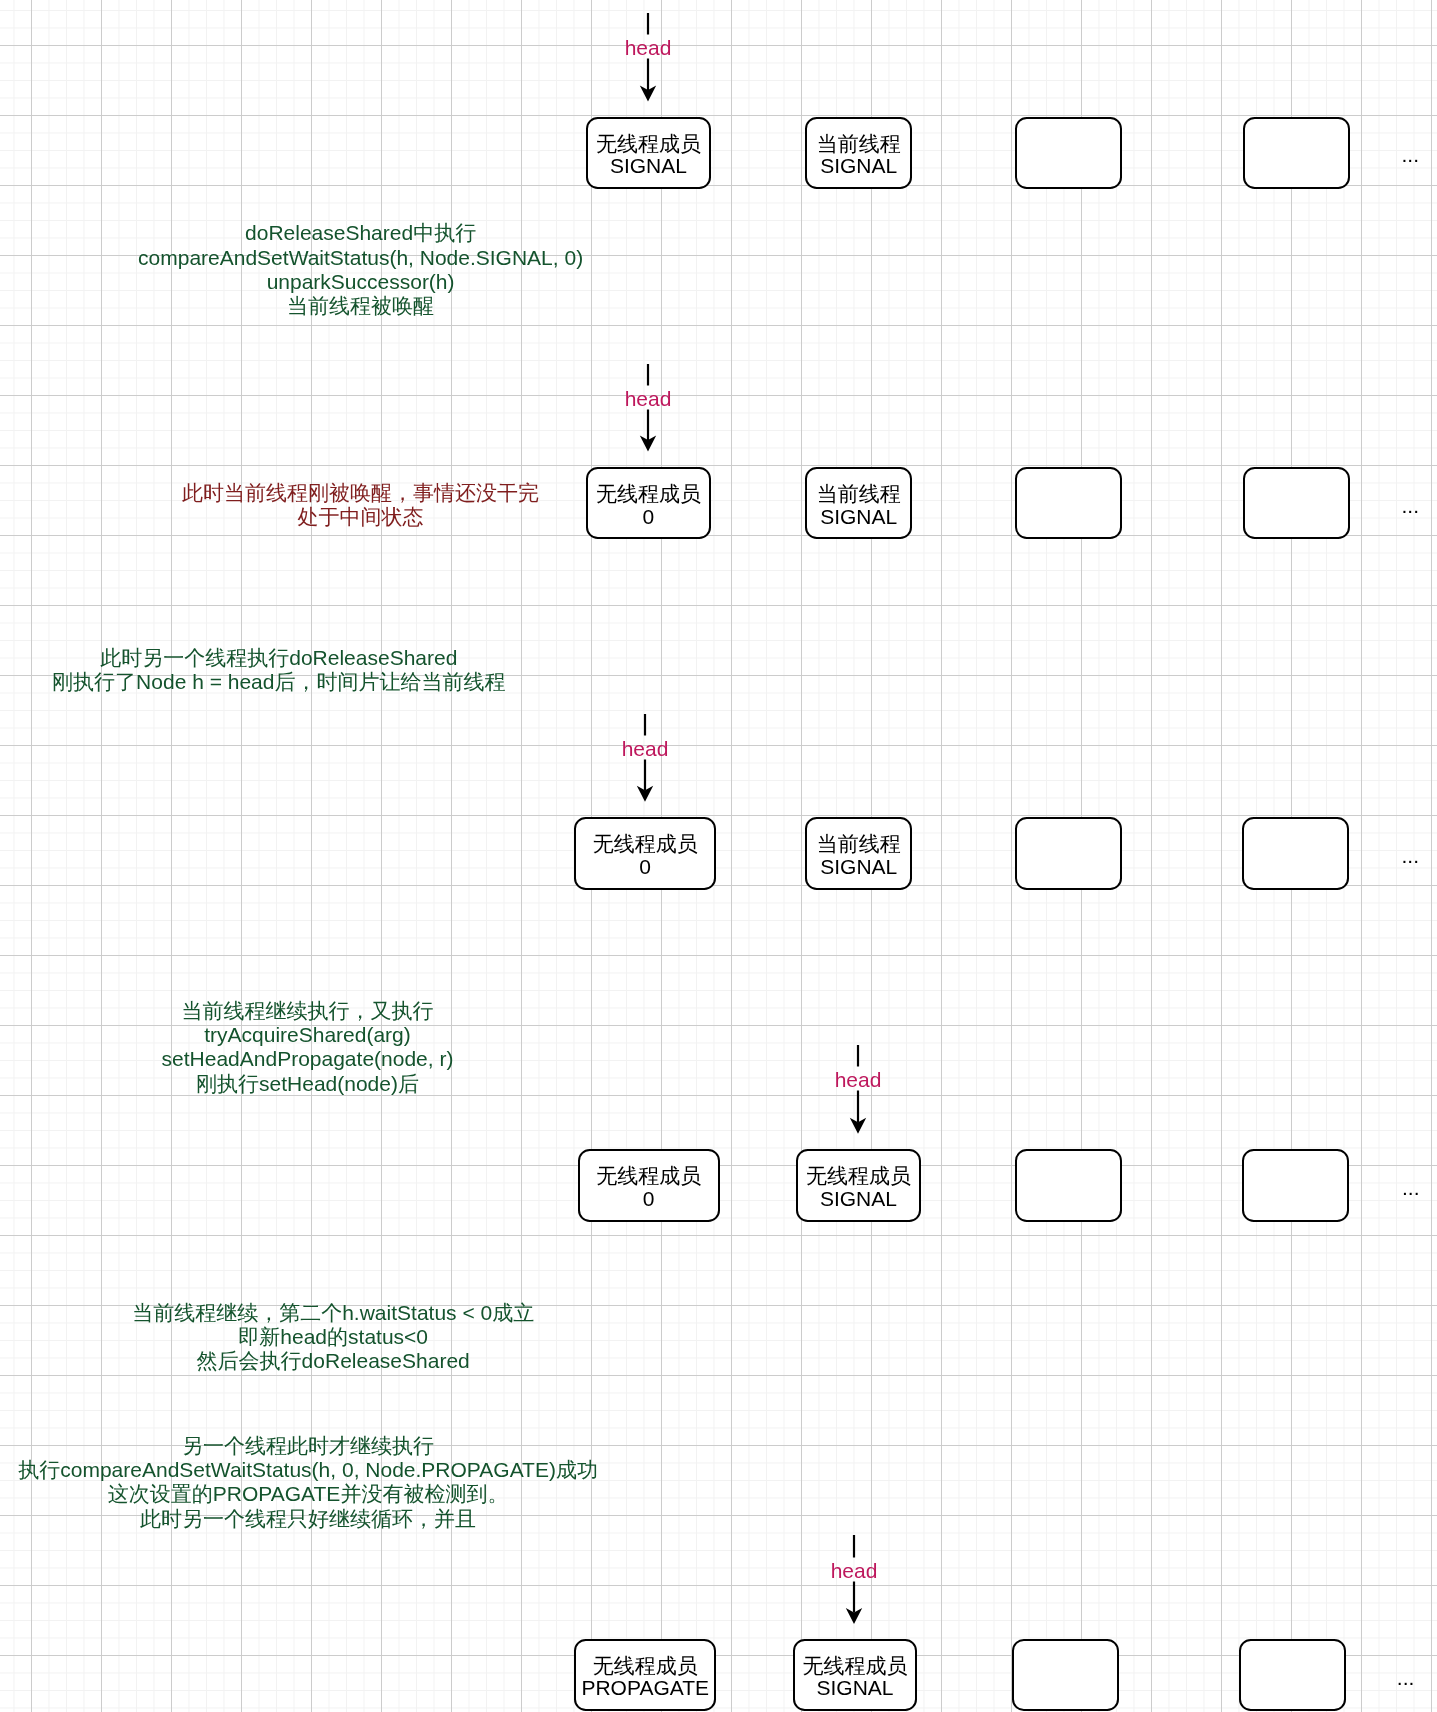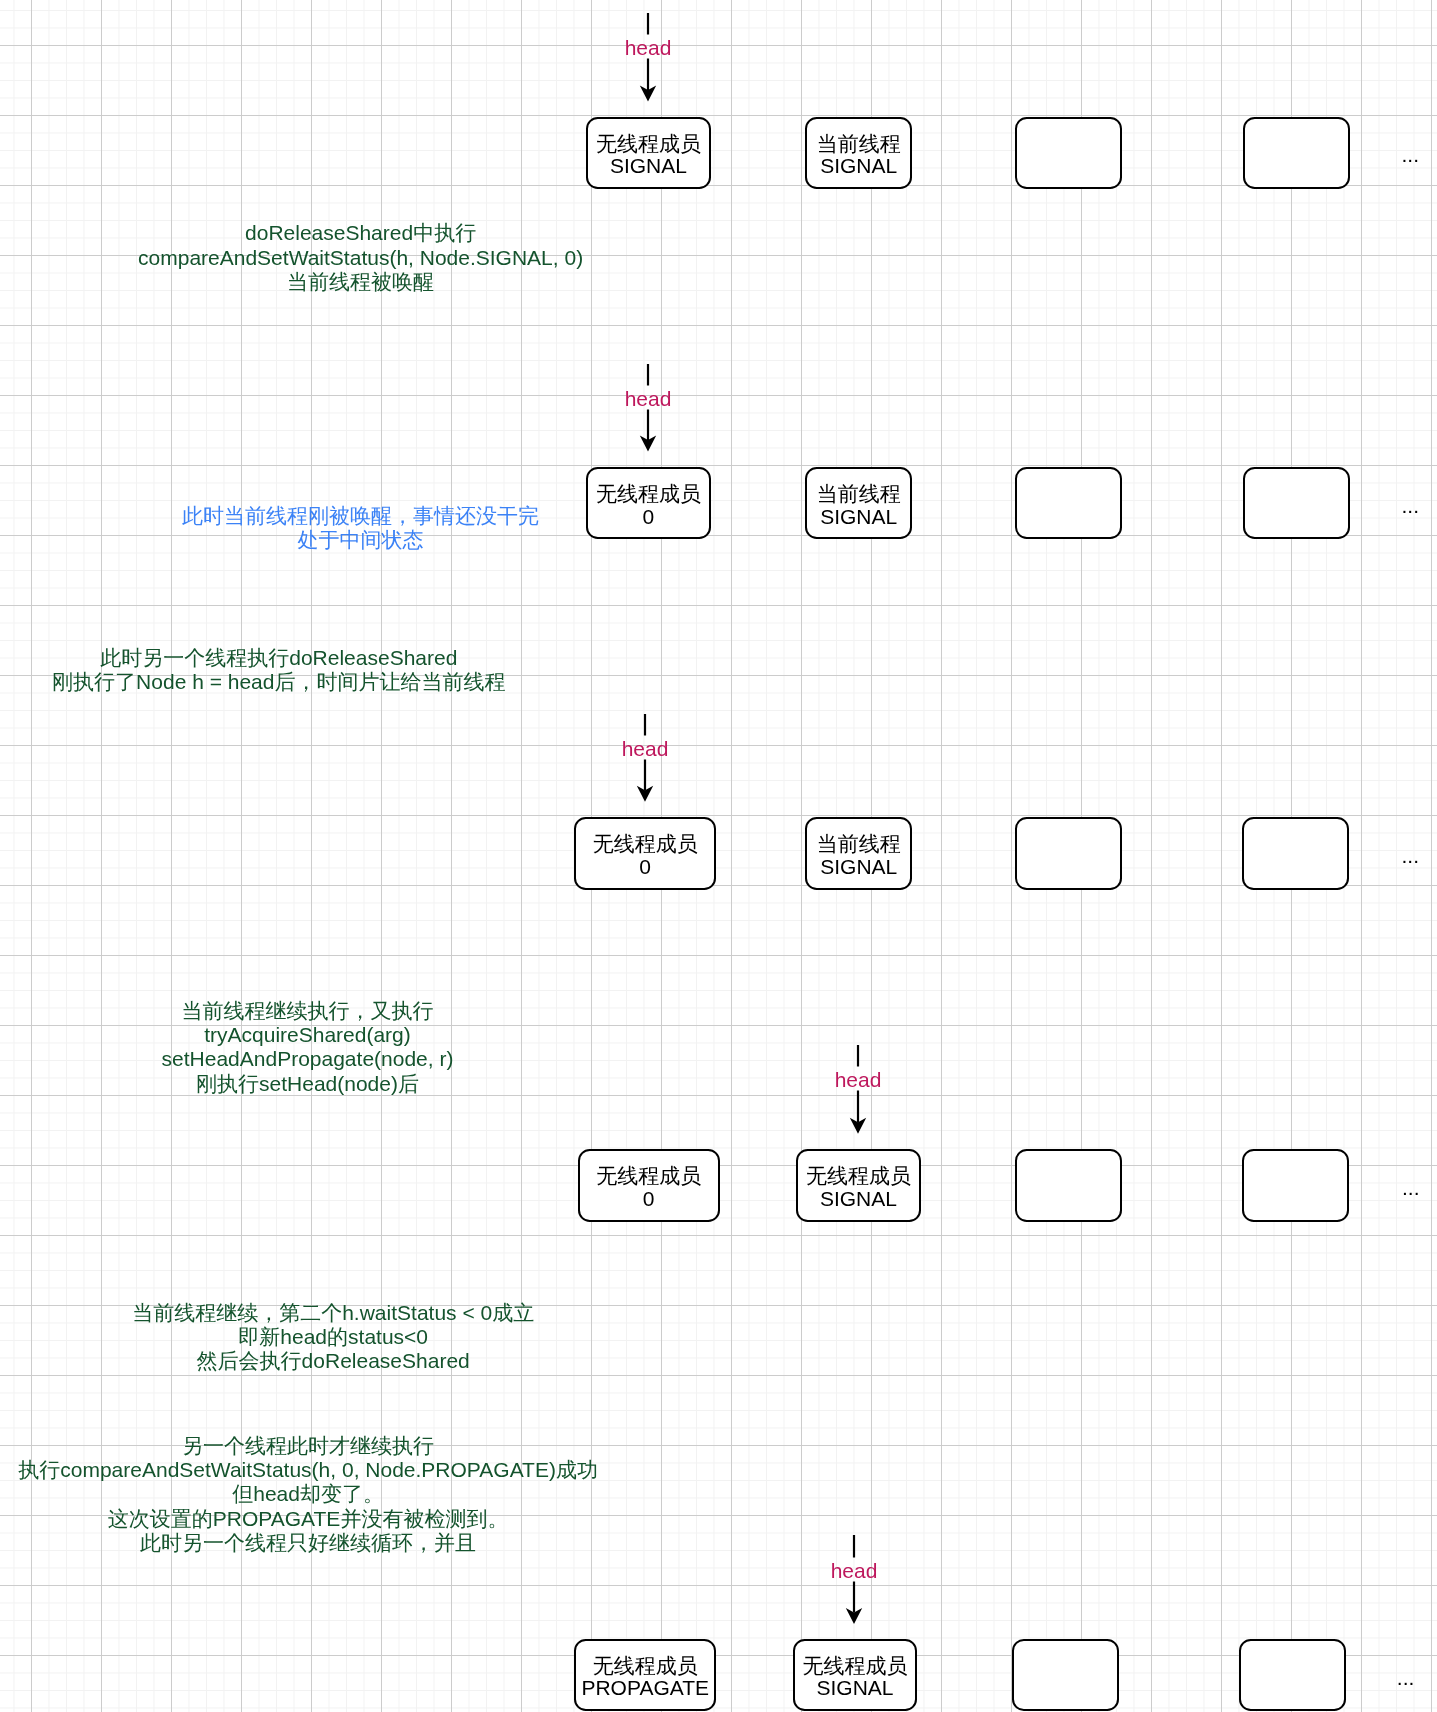--- a/index.html
+++ b/index.html
@@ -23,21 +23,21 @@
   .node{position:absolute;box-sizing:border-box;
     border:2.2px solid #000;border-radius:11.8px;background:#fff;
     display:flex;flex-direction:column;align-items:center;justify-content:center;
     font-size:21px;color:#000;white-space:nowrap;}
   .nl{display:block;line-height:22.5px;position:relative;top:2.4px;}
   svg.arrow{position:absolute;overflow:visible;}
   .arrow-label{position:absolute;transform:translateX(-50%);
     font-size:21px;line-height:24.4px;color:#be185d;white-space:nowrap;}
   .note{position:absolute;transform:translateX(-50%);
     font-size:21px;line-height:24.4px;color:#14532d;text-align:center;white-space:nowrap;}
-  .note.red{color:#3b82f6;margin-top:23px;}
+  .note.red{color:#7f1d1d;}
   .dots{position:absolute;font-size:21px;line-height:24.4px;color:#000;white-space:nowrap;}
 </style>
 </head>
 <body>
 
 <div id="canvas">
   <div id="grid"></div>
   <div class="row">
     <svg class="arrow" style="left:636.0px;top:13px;width:24.0px;height:88.6px" viewBox="0 0 24.0 88.6">
       <line x1="12.0" y1="0" x2="12.0" y2="21.5" stroke="#000" stroke-width="2.2"></line>
@@ -129,20 +129,21 @@
         <span class="nl">无线程成员</span>
         <span class="nl">SIGNAL</span>
       </div>
     <div class="node" style="left:1011.55px;top:1638.9px;width:107.3px;height:72.2px"></div>
     <div class="node" style="left:1239.1px;top:1638.9px;width:107.2px;height:72.2px"></div>
     <div class="dots" style="left:1396.8px;top:1666.4px">...</div>
   </div>
   <div class="note" style="left:360.6px;top:221.2px">
       <div class="ln">doReleaseShared中执行</div>
       <div class="ln">compareAndSetWaitStatus(h, Node.SIGNAL, 0)</div>
+      <div class="ln">unparkSuccessor(h)</div>
       <div class="ln">当前线程被唤醒</div>
     </div>
   <div class="note red" style="left:360.5px;top:480.9px">
       <div class="ln">此时当前线程刚被唤醒，事情还没干完</div>
       <div class="ln">处于中间状态</div>
     </div>
   <div class="note" style="left:278.8px;top:645.6px">
       <div class="ln">此时另一个线程执行doReleaseShared</div>
       <div class="ln">刚执行了Node h = head后，时间片让给当前线程</div>
     </div>
@@ -153,17 +154,16 @@
       <div class="ln">刚执行setHead(node)后</div>
     </div>
   <div class="note" style="left:333.2px;top:1300.5px">
       <div class="ln">当前线程继续，第二个h.waitStatus &lt; 0成立</div>
       <div class="ln">即新head的status&lt;0</div>
       <div class="ln">然后会执行doReleaseShared</div>
     </div>
   <div class="note" style="left:308.1px;top:1433.6px">
       <div class="ln">另一个线程此时才继续执行</div>
       <div class="ln">执行compareAndSetWaitStatus(h, 0, Node.PROPAGATE)成功</div>
-      <div class="ln">但head却变了。</div>
       <div class="ln">这次设置的PROPAGATE并没有被检测到。</div>
       <div class="ln">此时另一个线程只好继续循环，并且</div>
     </div>
 </div>
 
 </body></html>

